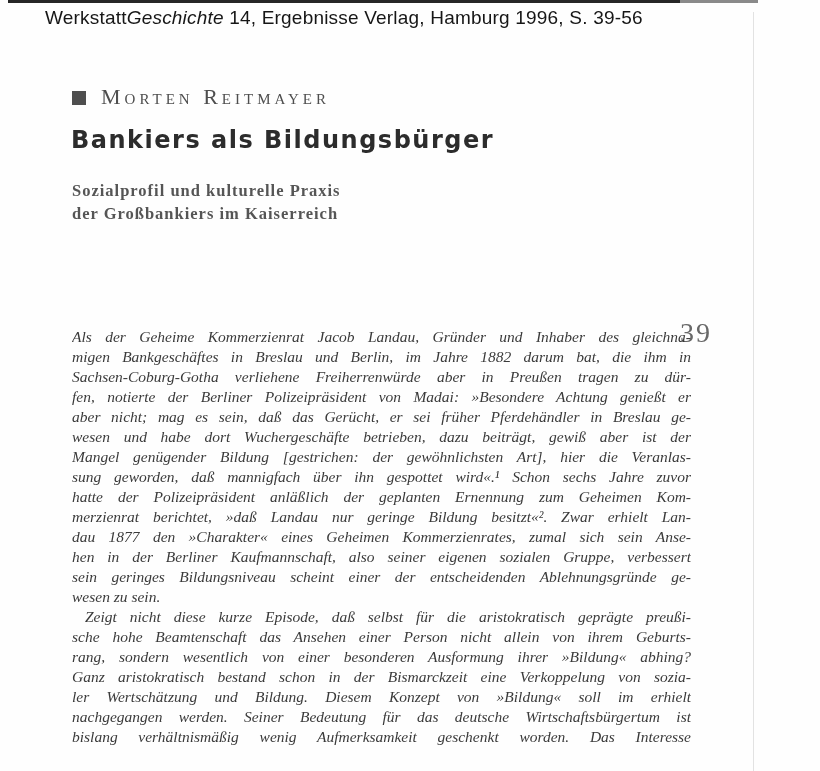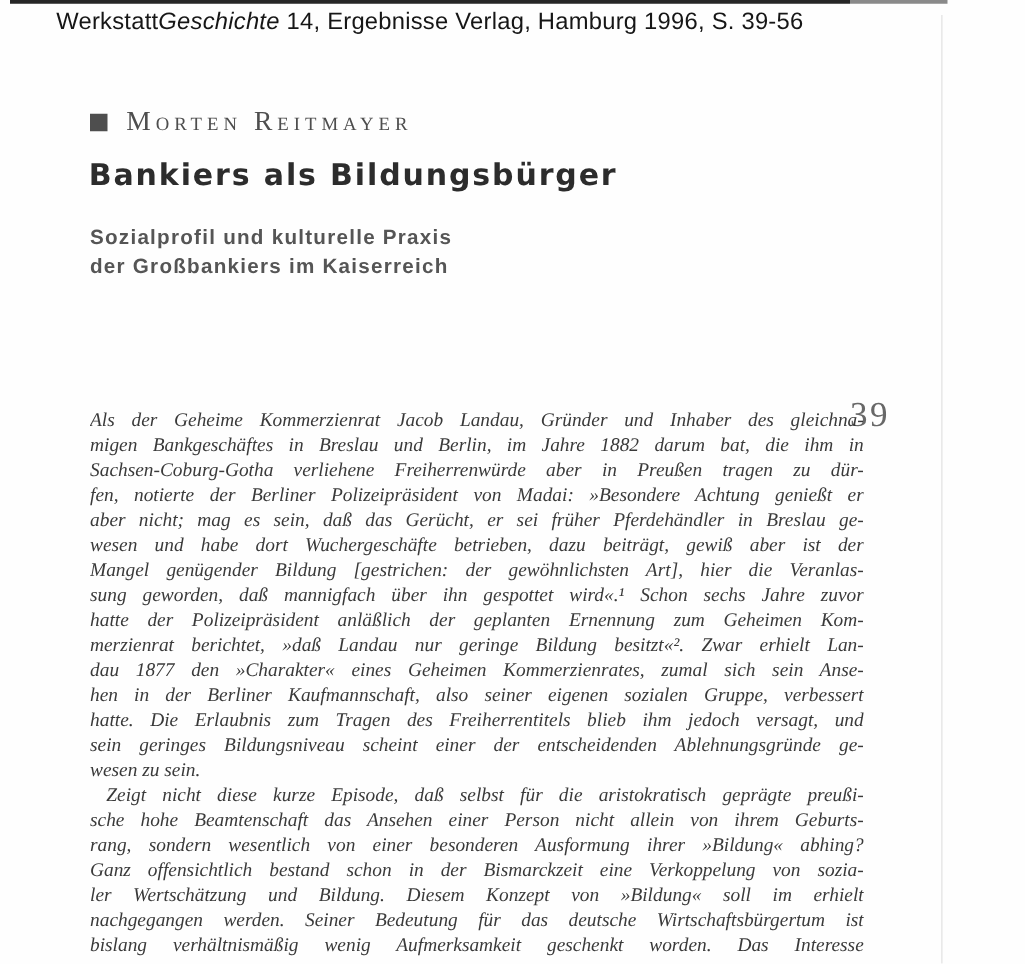--- a/index.html
+++ b/index.html
@@ -86,21 +86,21 @@
     font-weight: bold;
     font-size: 24px;
     letter-spacing: 1.5px;
     color: #2c2c2c;
     white-space: nowrap;
   }
   .subtitle {
     position: absolute;
     left: 72px;
     top: 179px;
-    font-family: Liberation Sans, sans-serif;
+    font-family: Liberation Serif, serif;
     font-weight: bold;
     font-size: 16.5px;
     letter-spacing: 1px;
     line-height: 23px;
     color: #555555;
     white-space: nowrap;
   }
   
   .pagenum {
     position: absolute;
@@ -168,25 +168,24 @@
       <div class="line">Sachsen-Coburg-Gotha verliehene Freiherrenwürde aber in Preußen tragen zu dür-</div>
       <div class="line">fen, notierte der Berliner Polizeipräsident von Madai: »Besondere Achtung genießt er</div>
       <div class="line">aber nicht; mag es sein, daß das Gerücht, er sei früher Pferdehändler in Breslau ge-</div>
       <div class="line">wesen und habe dort Wuchergeschäfte betrieben, dazu beiträgt, gewiß aber ist der</div>
       <div class="line">Mangel genügender Bildung [gestrichen: der gewöhnlichsten Art], hier die Veranlas-</div>
       <div class="line">sung geworden, daß mannigfach über ihn gespottet wird«.¹ Schon sechs Jahre zuvor</div>
       <div class="line">hatte der Polizeipräsident anläßlich der geplanten Ernennung zum Geheimen Kom-</div>
       <div class="line">merzienrat berichtet, »daß Landau nur geringe Bildung besitzt«². Zwar erhielt Lan-</div>
       <div class="line">dau 1877 den »Charakter« eines Geheimen Kommerzienrates, zumal sich sein Anse-</div>
       <div class="line">hen in der Berliner Kaufmannschaft, also seiner eigenen sozialen Gruppe, verbessert</div>
-      <div class="line">hatte. Die Erlaubnis zum Tragen des Freiherrentitels blieb ihm jedoch versagt, und</div>
       <div class="line">sein geringes Bildungsniveau scheint einer der entscheidenden Ablehnungsgründe ge-</div>
       <div class="line para-end">wesen zu sein.</div>
       <div class="line indent">Zeigt nicht diese kurze Episode, daß selbst für die aristokratisch geprägte preußi-</div>
       <div class="line">sche hohe Beamtenschaft das Ansehen einer Person nicht allein von ihrem Geburts-</div>
       <div class="line">rang, sondern wesentlich von einer besonderen Ausformung ihrer »Bildung« abhing?</div>
-      <div class="line">Ganz offensichtlich bestand schon in der Bismarckzeit eine Verkoppelung von sozia-</div>
+      <div class="line">Ganz aristokratisch bestand schon in der Bismarckzeit eine Verkoppelung von sozia-</div>
       <div class="line">ler Wertschätzung und Bildung. Diesem Konzept von »Bildung« soll im erhielt</div>
       <div class="line">nachgegangen werden. Seiner Bedeutung für das deutsche Wirtschaftsbürgertum ist</div>
       <div class="line">bislang verhältnismäßig wenig Aufmerksamkeit geschenkt worden. Das Interesse</div>
     </div>
 
 </div>
 
 </body></html>

